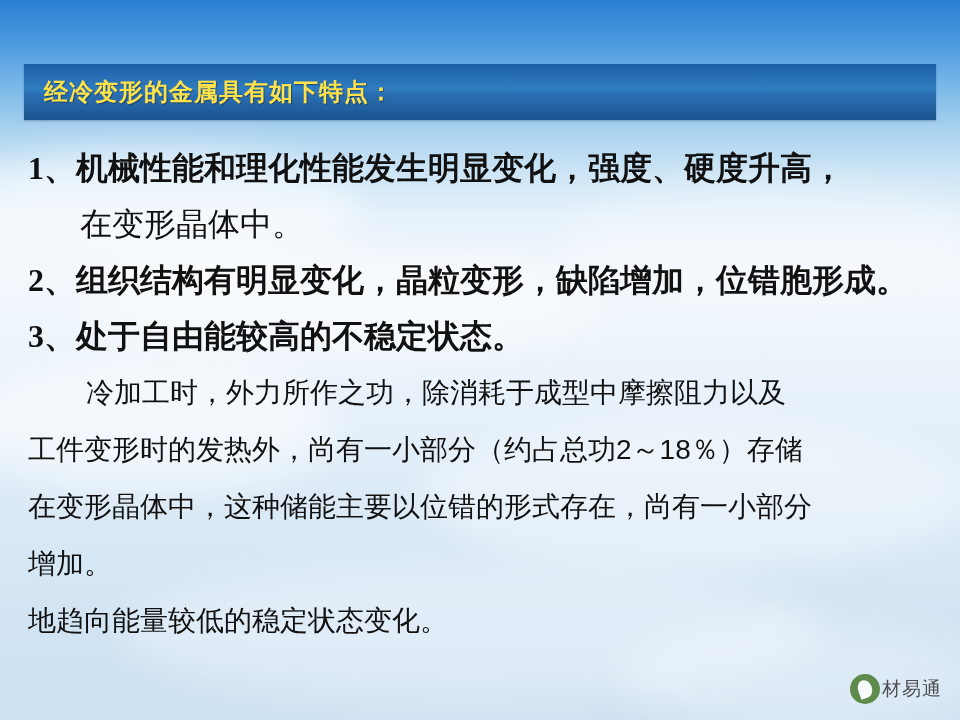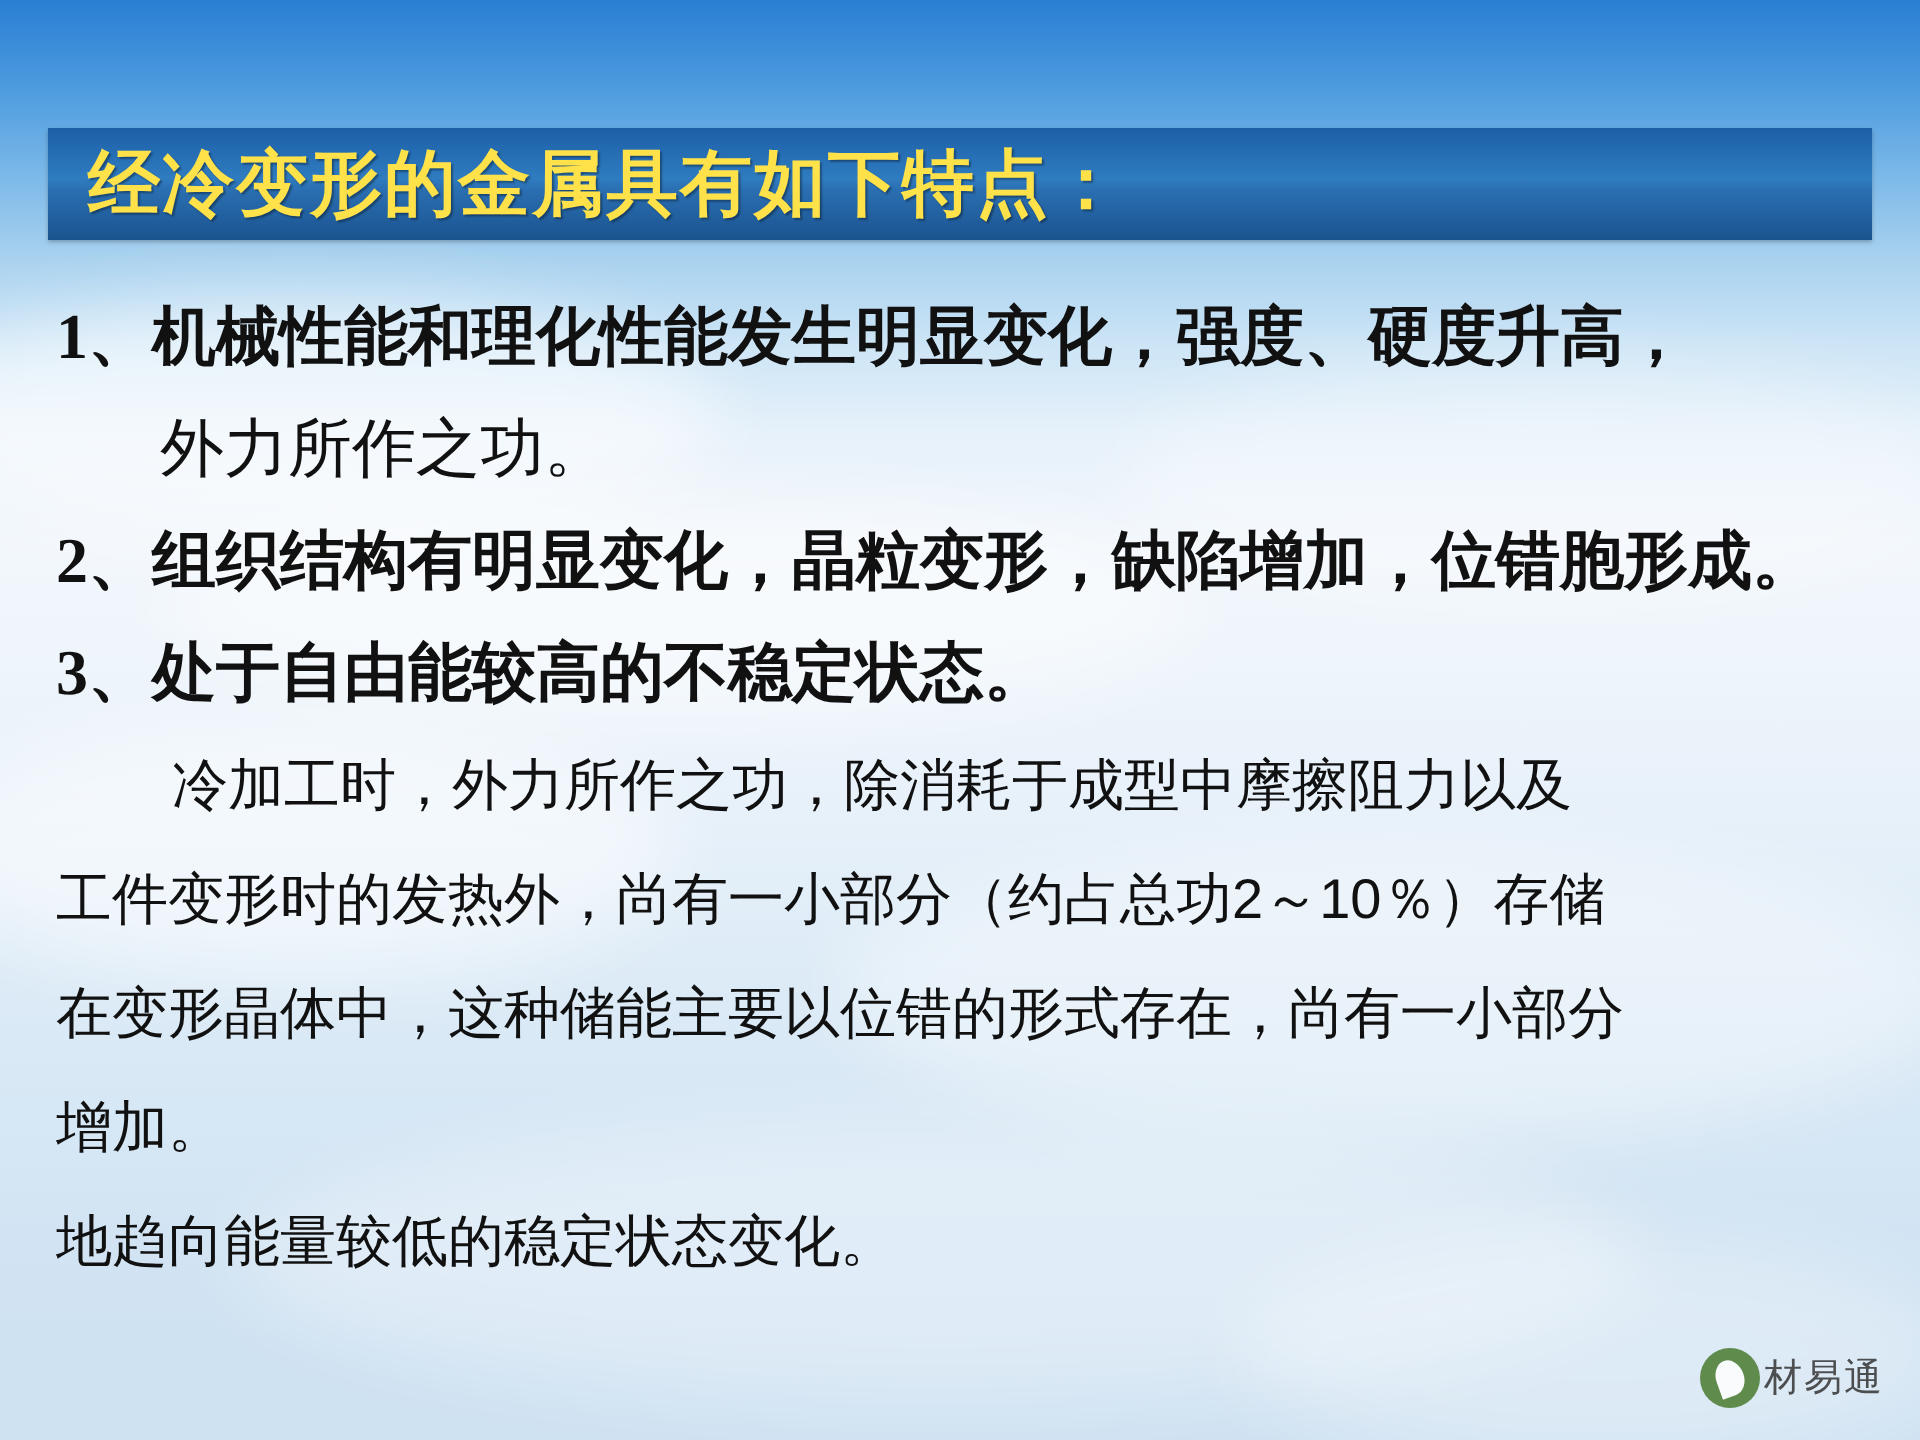--- a/index.html
+++ b/index.html
@@ -59,21 +59,21 @@
     height: 56px;
     background: linear-gradient(to bottom, #1c5fa8 0%, #2f7cc0 45%, #2a6fb2 55%, #1b538f 100%);
     box-shadow: 0 1px 2px rgba(0,0,0,0.25);
     display: flex;
     align-items: center;
   }
   .title-text {
     color: #ffe24a;
     font-family: "Liberation Serif", serif;
     font-weight: bold;
-    font-size: 36px;
+    font-size: 24px;
     letter-spacing: 1px;
     padding-left: 20px;
     text-shadow: 1px 1px 1px rgba(0,0,0,0.35);
     white-space: nowrap;
   }
 
   .body {
     position: absolute;
     left: 28px;
     top: 140px;
@@ -146,26 +146,26 @@
   <div class="cloud c5"></div>
   <div class="cloud c6"></div>
   <div class="cloud c7"></div>
 
   <div class="title-bar">
     <div class="title-text">经冷变形的金属具有如下特点：</div>
   </div>
 
   <div class="body">
     <div class="line num-line">1、机械性能和理化性能发生明显变化，强度、硬度升高，</div>
-    <div class="line indent-1">外力所作之功。</div>
+    <div class="line indent-1">在变形晶体中。</div>
     <div class="line num-line">2、组织结构有明显变化，晶粒变形，缺陷增加，位错胞形成。</div>
     <div class="line num-line">3、处于自由能较高的不稳定状态。</div>
 
     <div class="para para-first">冷加工时，外力所作之功，除消耗于成型中摩擦阻力以及</div>
-    <div class="para">工件变形时的发热外，尚有一小部分（约占总功2～10％）存储</div>
+    <div class="para">工件变形时的发热外，尚有一小部分（约占总功2～18％）存储</div>
     <div class="para">在变形晶体中，这种储能主要以位错的形式存在，尚有一小部分</div>
     <div class="para">增加。</div>
 
     <div class="para">地趋向能量较低的稳定状态变化。</div>
   </div>
 
   <div class="watermark">
     <div class="wm-logo"></div>
     <div class="wm-text">材易通</div>
   </div>

